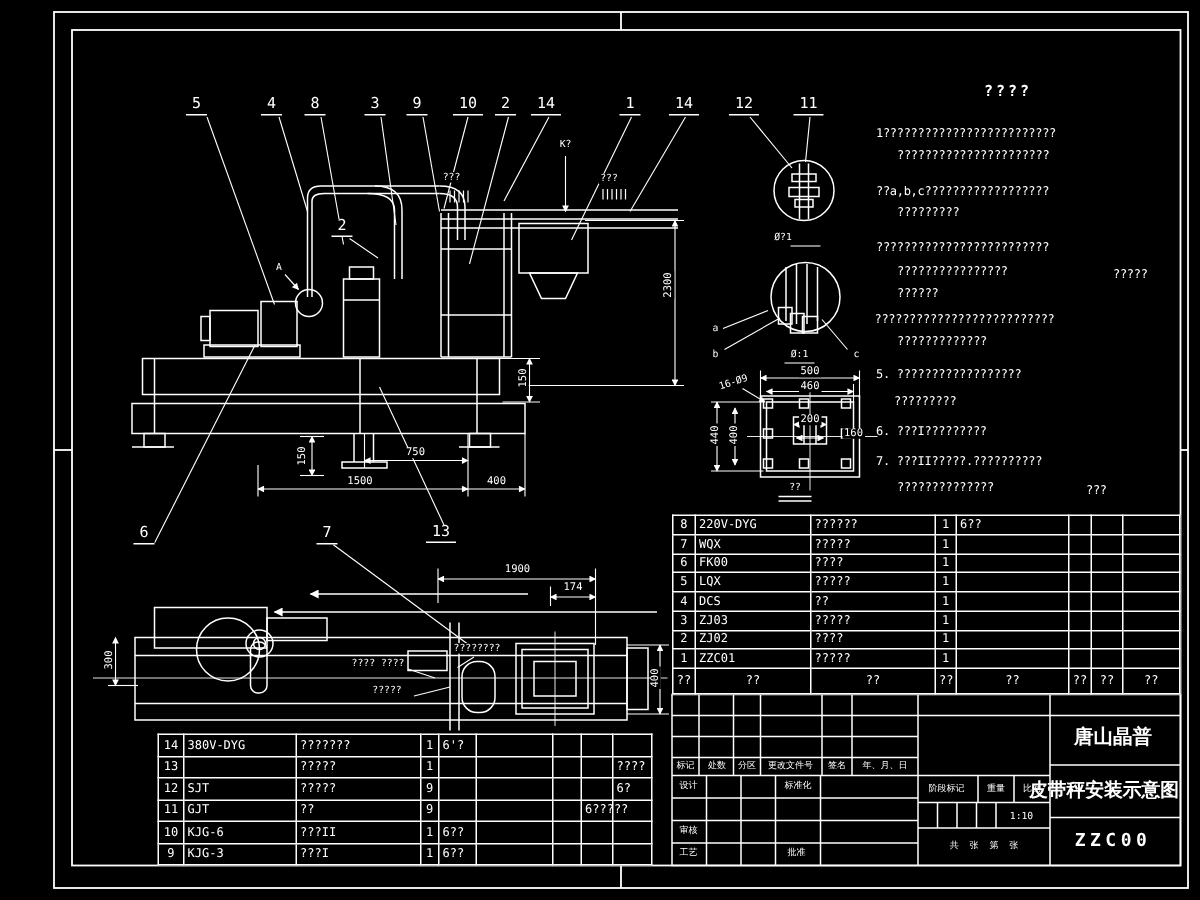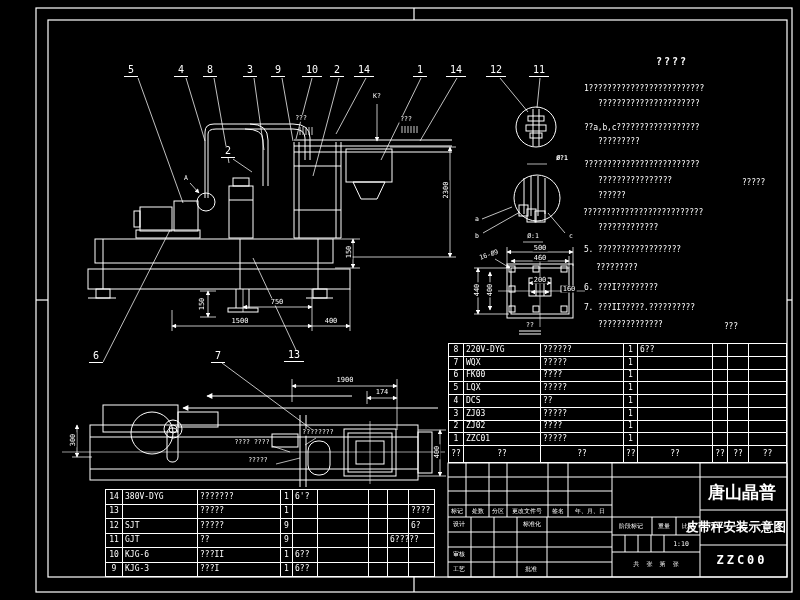--- a/index.html
+++ b/index.html
@@ -8,21 +8,21 @@
   .layer{position:absolute;left:0;top:0;width:800px;height:600px;pointer-events:none;}
   svg.layer{pointer-events:none;}
   .anno{position:absolute;white-space:pre;line-height:1;color:#fff;}
   .anno.note{font-size:8px;letter-spacing:-0.2px;}
   .anno.dim{font-size:7px;background:#000;padding:0 1px;}
   .anno.sm{font-size:6.5px;background:#000;padding:0 1px;}
   .anno.balloon{font-size:10px;padding:0 4px 1px 4px;border-bottom:1px solid #fff;background:#000;}
   .anno.tb{font-size:6px;letter-spacing:0;}
   .fixed{position:absolute;white-space:nowrap;line-height:1;transform:translate(-50%,-50%);}
   .notes-title{left:672px;top:62px;font-size:10px;font-weight:bold;letter-spacing:2px;}
-  .company{left:742px;top:492px;font-size:17px;font-weight:bold;font-family:"DejaVu Sans",sans-serif;}
+  .company{left:742px;top:492px;font-size:13px;font-weight:bold;font-family:"DejaVu Sans",sans-serif;}
   .dwg-title{left:736px;top:527px;font-size:12.5px;font-weight:bold;font-family:Liberation Serif, serif;}
   .dwg-no{left:742px;top:560px;font-size:12px;font-weight:bold;letter-spacing:3px;}
   .scale{left:681px;top:544px;font-size:6.5px;}
   table.parts{position:absolute;border-collapse:collapse;table-layout:fixed;background:#000;
               font-size:8px;line-height:1;color:#fff;}
   table.parts td{border:1px solid #fff;padding:0 2px;overflow:visible;white-space:nowrap;vertical-align:middle;}
   table.parts td.c{text-align:center;padding:0;}
   table.pu{left:448px;top:343px;width:339px;}
   .pu tr{height:12.75px;}
   .pu tr.foot{height:17px;}
@@ -522,21 +522,21 @@
     </div>
   <div class="layer">
       <span class="anno sm" style="left: 301px; top: 118px; transform: translate(-50%, -50%) rotate(0deg);">???</span>
       <span class="anno sm" style="left: 406px; top: 119px; transform: translate(-50%, -50%) rotate(0deg);">???</span>
       <span class="anno sm" style="left: 377px; top: 96px; transform: translate(-50%, -50%) rotate(0deg);">K?</span>
       <span class="anno sm" style="left: 186px; top: 178px; transform: translate(-50%, -50%) rotate(0deg);">A</span>
       <span class="anno sm" style="left: 318px; top: 432px; transform: translate(-50%, -50%) rotate(0deg);">????????</span>
       <span class="anno sm" style="left: 252px; top: 442px; transform: translate(-50%, -50%) rotate(0deg);">???? ????</span>
       <span class="anno sm" style="left: 258px; top: 460px; transform: translate(-50%, -50%) rotate(0deg);">?????</span>
       <span class="anno sm" style="left: 489px; top: 255px; transform: translate(-50%, -50%) rotate(-18deg);">16-Ø9</span>
-      <span class="anno sm" style="left: 562px; top: 158px; transform: translate(-50%, -50%) rotate(0deg); font-weight: bold;">Ø?1</span>
+      <span class="anno sm" style="left: 522px; top: 158px; transform: translate(-50%, -50%) rotate(0deg);">Ø?1</span>
       <span class="anno sm" style="left: 533px; top: 236px; transform: translate(-50%, -50%) rotate(0deg);">Ø:1</span>
       <span class="anno sm" style="left: 477px; top: 219px; transform: translate(-50%, -50%) rotate(0deg);">a</span>
       <span class="anno sm" style="left: 477px; top: 236px; transform: translate(-50%, -50%) rotate(0deg);">b</span>
       <span class="anno sm" style="left: 571px; top: 236px; transform: translate(-50%, -50%) rotate(0deg);">c</span>
       <span class="anno sm" style="left: 530px; top: 325px; transform: translate(-50%, -50%) rotate(0deg);">??</span>
     </div>
   <div class="layer">
       <span class="anno balloon" style="left: 131px; top: 71px; transform: translate(-50%, -50%) rotate(0deg);">5</span>
       <span class="anno balloon" style="left: 181px; top: 71px; transform: translate(-50%, -50%) rotate(0deg);">4</span>
       <span class="anno balloon" style="left: 210px; top: 71px; transform: translate(-50%, -50%) rotate(0deg);">8</span>

